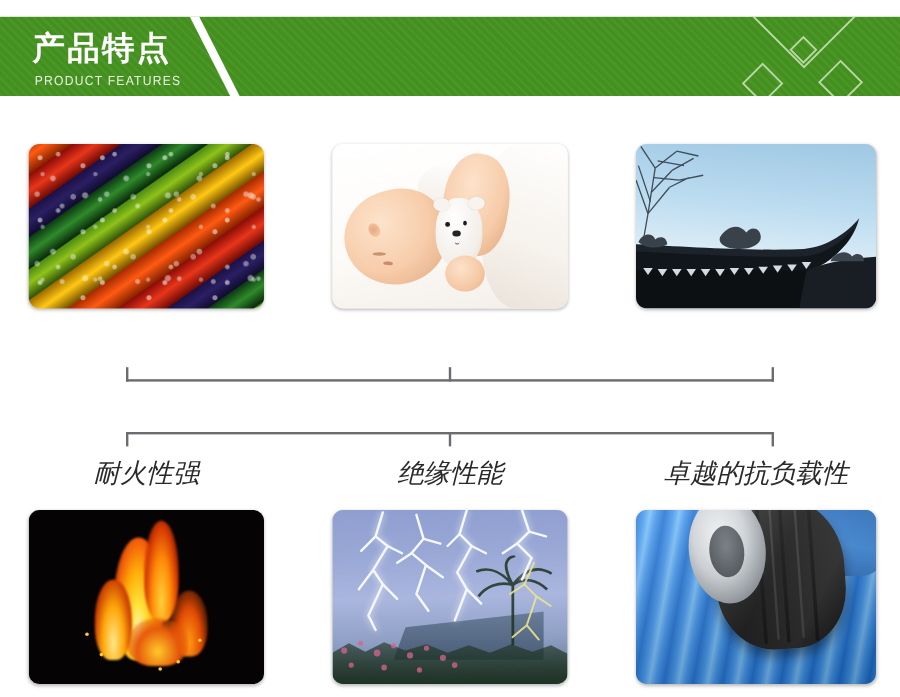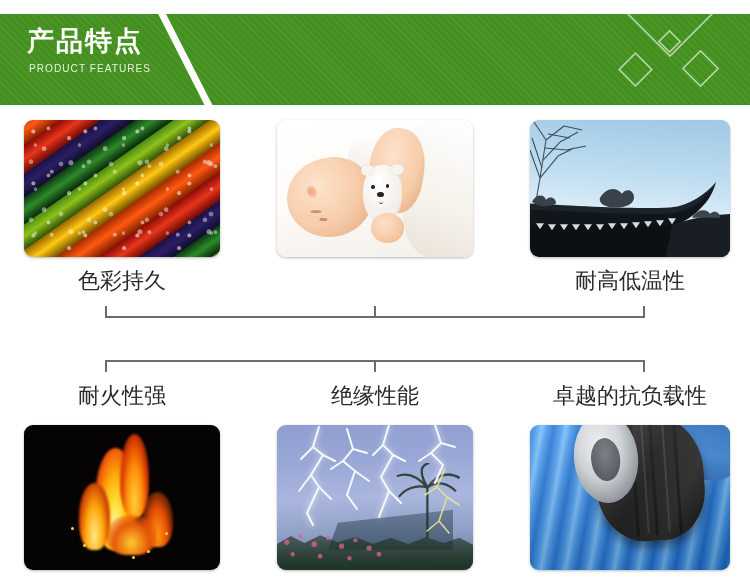--- a/index.html
+++ b/index.html
@@ -7,21 +7,21 @@
     width:750px;height:581px;
     background:#ffffff;
     font-family:"Liberation Sans","DejaVu Sans",sans-serif;
     overflow:hidden;
     position:relative;
   }
   .page{position:relative;width:750px;height:581px;background:#fff;overflow:hidden;}
 
   
   .banner{
-    position:absolute;left:0;top:14px;width:750px;height:91px;
+    position:absolute;left:0;top:14px;width:750px;height:66px;
     background:#43901f;
     background-image:
       repeating-linear-gradient(45deg, rgba(255,255,255,.045) 0 2px, rgba(0,0,0,0) 2px 5px);
     overflow:hidden;
   }
   .banner-diag{
     position:absolute;top:-20px;left:148px;width:7px;height:130px;
     background:#ffffff;
     transform:rotate(-27deg);
     transform-origin:top left;
@@ -224,21 +224,21 @@
   .cap{
     position:absolute;
     font-size:22px;
     color:#2a2a2a;
     font-family:"DejaVu Sans","Liberation Sans",sans-serif;
     white-space:nowrap;
     text-align:center;
     line-height:1;
   }
   .cap-row-top{top:270px;}
-  .cap-row-bottom{top:385px;}
+  .cap-row-bottom{top:385px;font-style:italic;}
   .cap-c1{left:24px;width:196px;}
   .cap-c2{left:277px;width:196px;}
   .cap-c3{left:530px;width:200px;}
 
   
   .bracket{position:absolute;left:105px;width:540px;height:12px;}
   .bracket .hline{position:absolute;left:0;right:0;height:2px;background:#6c6c70;}
   .bracket .tick{position:absolute;width:2px;height:12px;background:#6c6c70;}
   .bracket-top{top:306px;}
   .bracket-top .hline{top:10px;}
@@ -345,22 +345,20 @@
         <path d="M70 18 c6 -10 16 -12 22 -4 c4 -6 12 -4 12 4 c0 6 -8 10 -18 10 c-10 0 -18 -4 -16 -10 z" fill="#39424b"></path>
         <path d="M2 22 c4 -8 12 -8 14 -2 c4 -4 10 -2 10 4 c-6 4 -18 4 -24 -2 z" fill="#39424b"></path>
       </svg>
       <svg class="corner-roof" viewBox="0 0 68 64" preserveAspectRatio="none" aria-hidden="true">
         <path d="M0 64 L6 32 C18 26 38 22 68 20 L68 64 Z" fill="#181e24"></path>
         <path d="M26 24 c4 -8 14 -10 18 -4 c4 -4 10 -2 10 4 z" fill="#3c454e"></path>
       </svg>
     </div>
   </div>
 
-  <div class="cap cap-row-top cap-c1">色彩持久</div>
-  <div class="cap cap-row-top cap-c3">耐高低温性</div>
 
   <div class="bracket bracket-top">
     <div class="hline"></div>
     <div class="tick t-left"></div>
     <div class="tick t-mid"></div>
     <div class="tick t-right"></div>
   </div>
 
 
   <div class="bracket bracket-bot">

